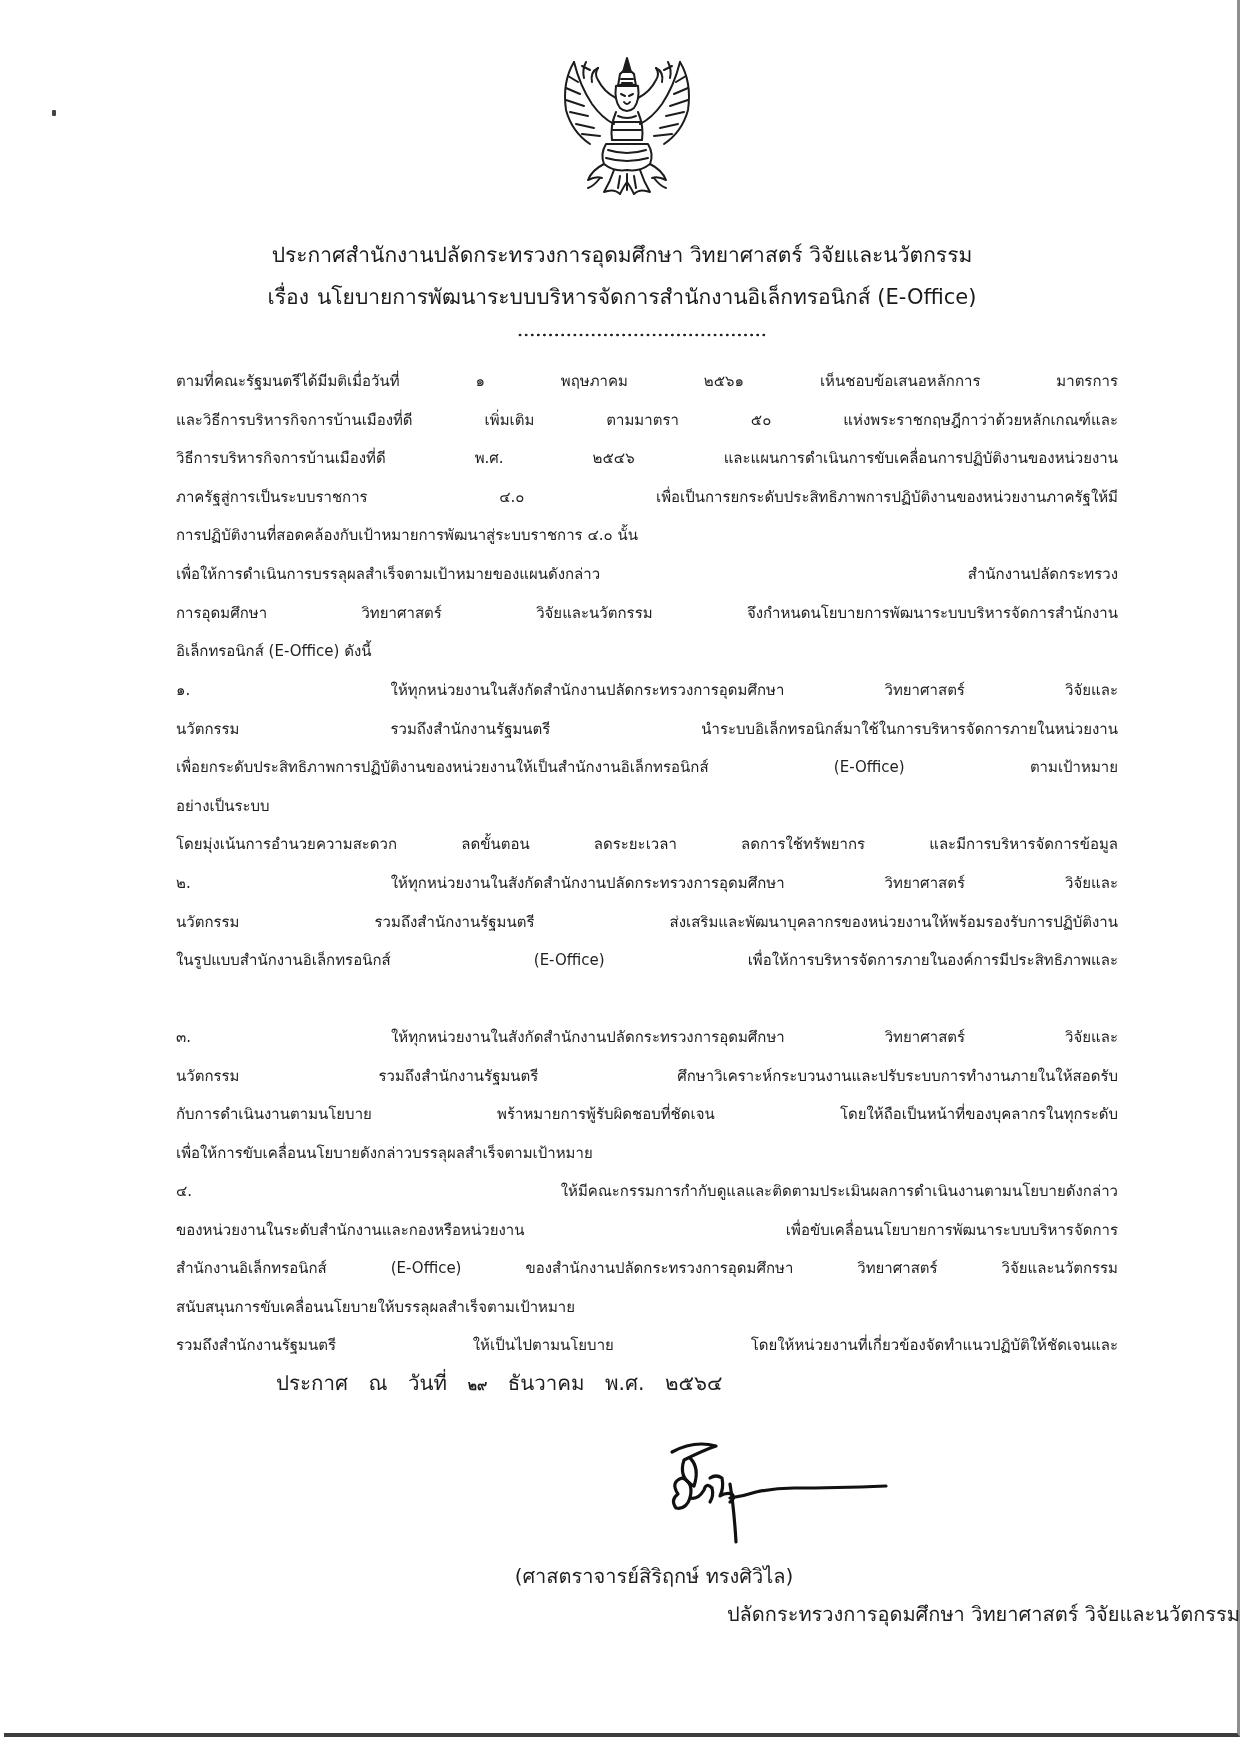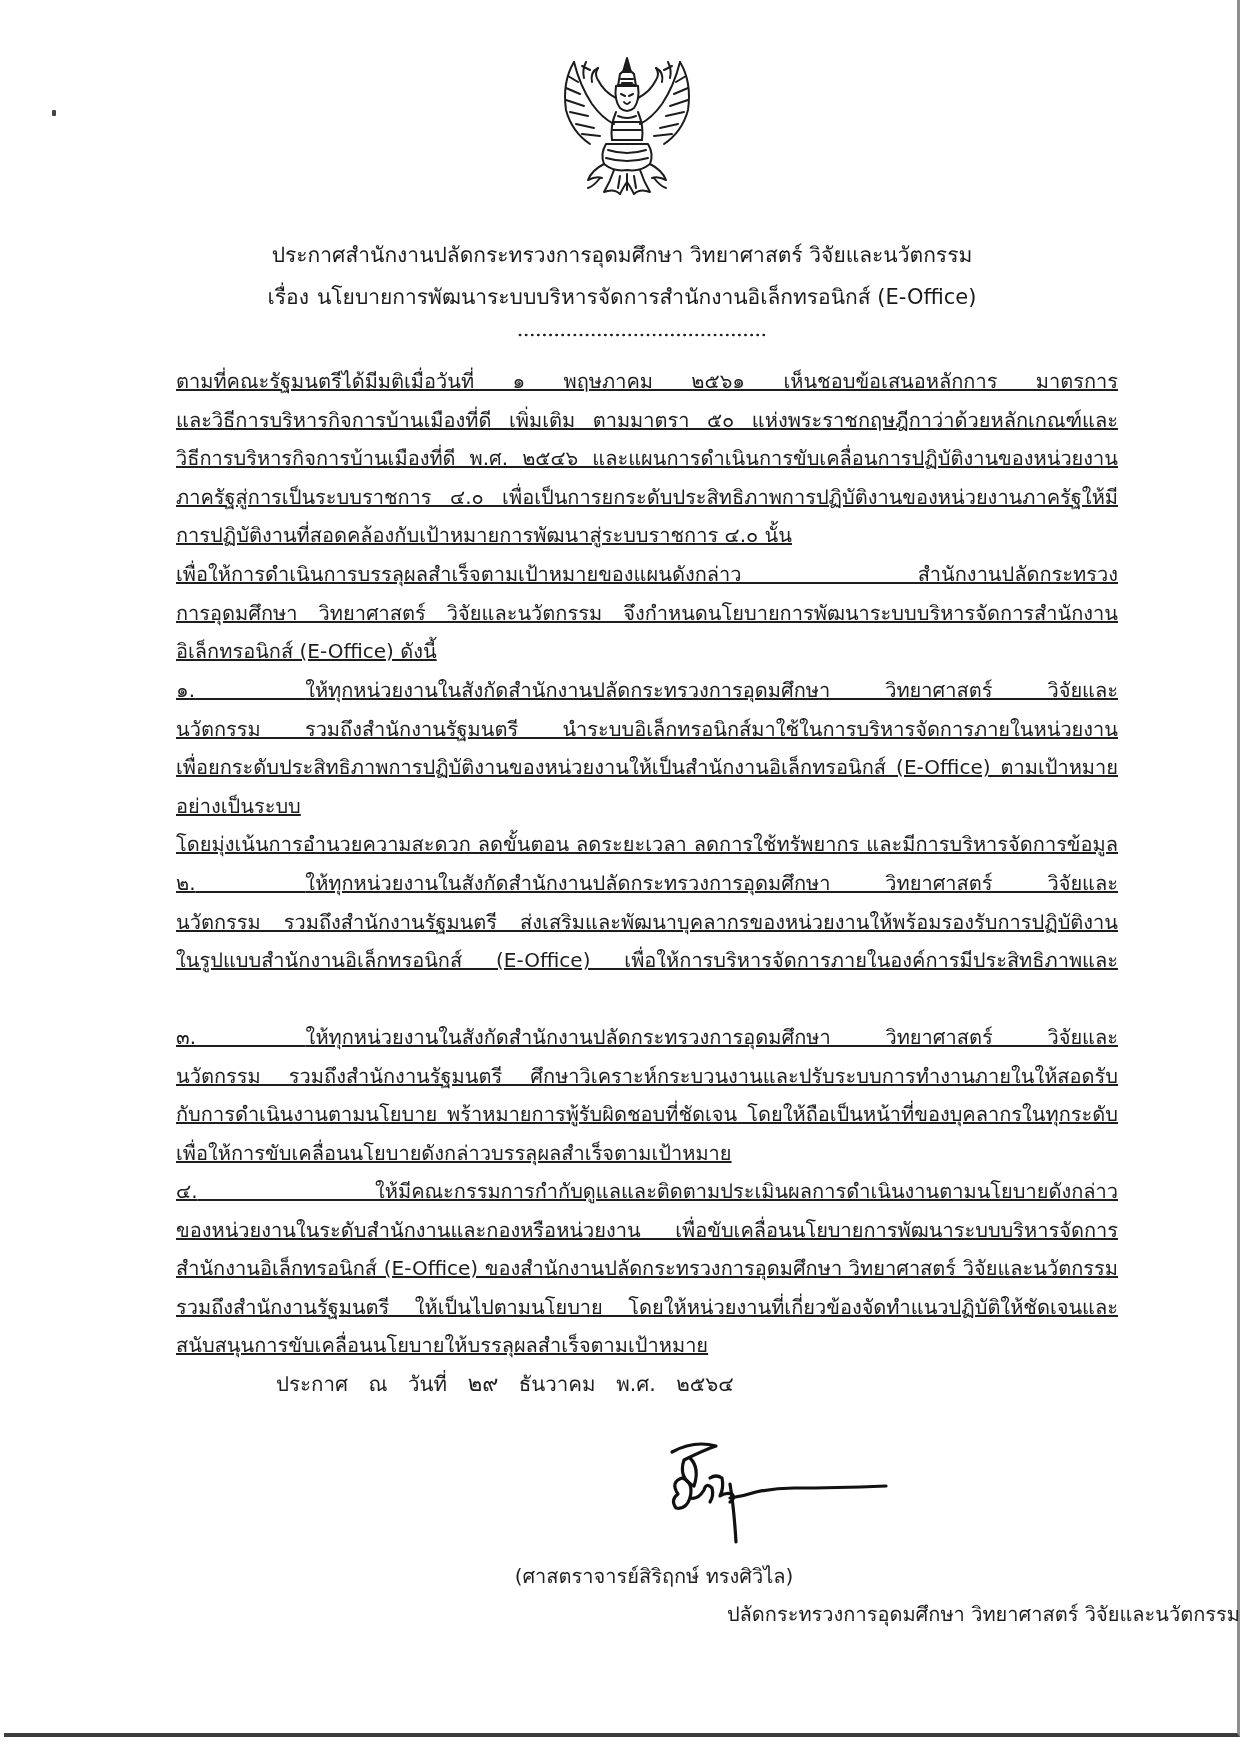--- a/index.html
+++ b/index.html
@@ -54,24 +54,23 @@
       left: 513px; top: 333px;
       width: 250px; height: 4px;
       background-image: radial-gradient(circle, #222 1.3px, transparent 1.6px);
       background-size: 6.1px 4px;
       background-repeat: repeat-x;
     }
     .body-text {
       position: absolute;
       left: 172px;
       width: 942px;
-      font-size: 20px;
+      font-size: 15px;
       line-height: 38.6px;
       color: #1e1e1e;
-      text-decoration: underline;
     }
     .line {
       display: block;
       white-space: nowrap;
       text-align: justify;
       text-align-last: justify;
     }
     .line.last {
       text-align-last: left;
     }
@@ -83,22 +82,22 @@
     .p6 { top: 1172px; }
     .closing {
       position: absolute;
       left: 272px; top: 1366px;
       font-size: 20.5px;
       white-space: nowrap;
       word-spacing: 14px;
       color: #1e1e1e;
     }
     .closing .day {
-      font-weight: normal;
-      font-size: 22px;
+      font-weight: bold;
+      font-size: 14px;
     }
     .signature {
       position: absolute;
       left: 660px; top: 1438px;
       width: 230px; height: 112px;
     }
     .sig-name {
       position: absolute;
       left: 0; width: 1236px;
       top: 1560px;
@@ -204,22 +203,22 @@
     <span class="line"><span class="indent"></span><span>๓.</span>&nbsp;&nbsp;<span>ให้ทุกหน่วยงานในสังกัดสำนักงานปลัดกระทรวงการอุดมศึกษา วิทยาศาสตร์ วิจัยและ</span></span>
     <span class="line">นวัตกรรม รวมถึงสำนักงานรัฐมนตรี ศึกษาวิเคราะห์กระบวนงานและปรับระบบการทำงานภายในให้สอดรับ</span>
     <span class="line">กับการดำเนินงานตามนโยบาย พร้าหมายการพู้รับผิดชอบที่ชัดเจน โดยให้ถือเป็นหน้าที่ของบุคลากรในทุกระดับ</span>
     <span class="line last">เพื่อให้การขับเคลื่อนนโยบายดังกล่าวบรรลุผลสำเร็จตามเป้าหมาย</span>
   </div>
 
   <div class="body-text p6">
     <span class="line"><span class="indent"></span><span>๔.</span>&nbsp;&nbsp;<span>ให้มีคณะกรรมการกำกับดูแลและติดตามประเมินผลการดำเนินงานตามนโยบายดังกล่าว</span></span>
     <span class="line">ของหน่วยงานในระดับสำนักงานและกองหรือหน่วยงาน เพื่อขับเคลื่อนนโยบายการพัฒนาระบบบริหารจัดการ</span>
     <span class="line">สำนักงานอิเล็กทรอนิกส์ (E-Office) ของสำนักงานปลัดกระทรวงการอุดมศึกษา วิทยาศาสตร์ วิจัยและนวัตกรรม</span>
+    <span class="line last">สนับสนุนการขับเคลื่อนนโยบายให้บรรลุผลสำเร็จตามเป้าหมาย</span>
     <span class="line">รวมถึงสำนักงานรัฐมนตรี ให้เป็นไปตามนโยบาย  โดยให้หน่วยงานที่เกี่ยวข้องจัดทำแนวปฏิบัติให้ชัดเจนและ</span>
-    <span class="line last">สนับสนุนการขับเคลื่อนนโยบายให้บรรลุผลสำเร็จตามเป้าหมาย</span>
   </div>
 
   <div class="closing">
     <span>ประกาศ</span>
     <span>ณ</span>
     <span>วันที่</span>
     <span class="day">๒๙</span>
     <span>ธันวาคม</span>
     <span>พ.ศ. ๒๕๖๔</span>
   </div>

